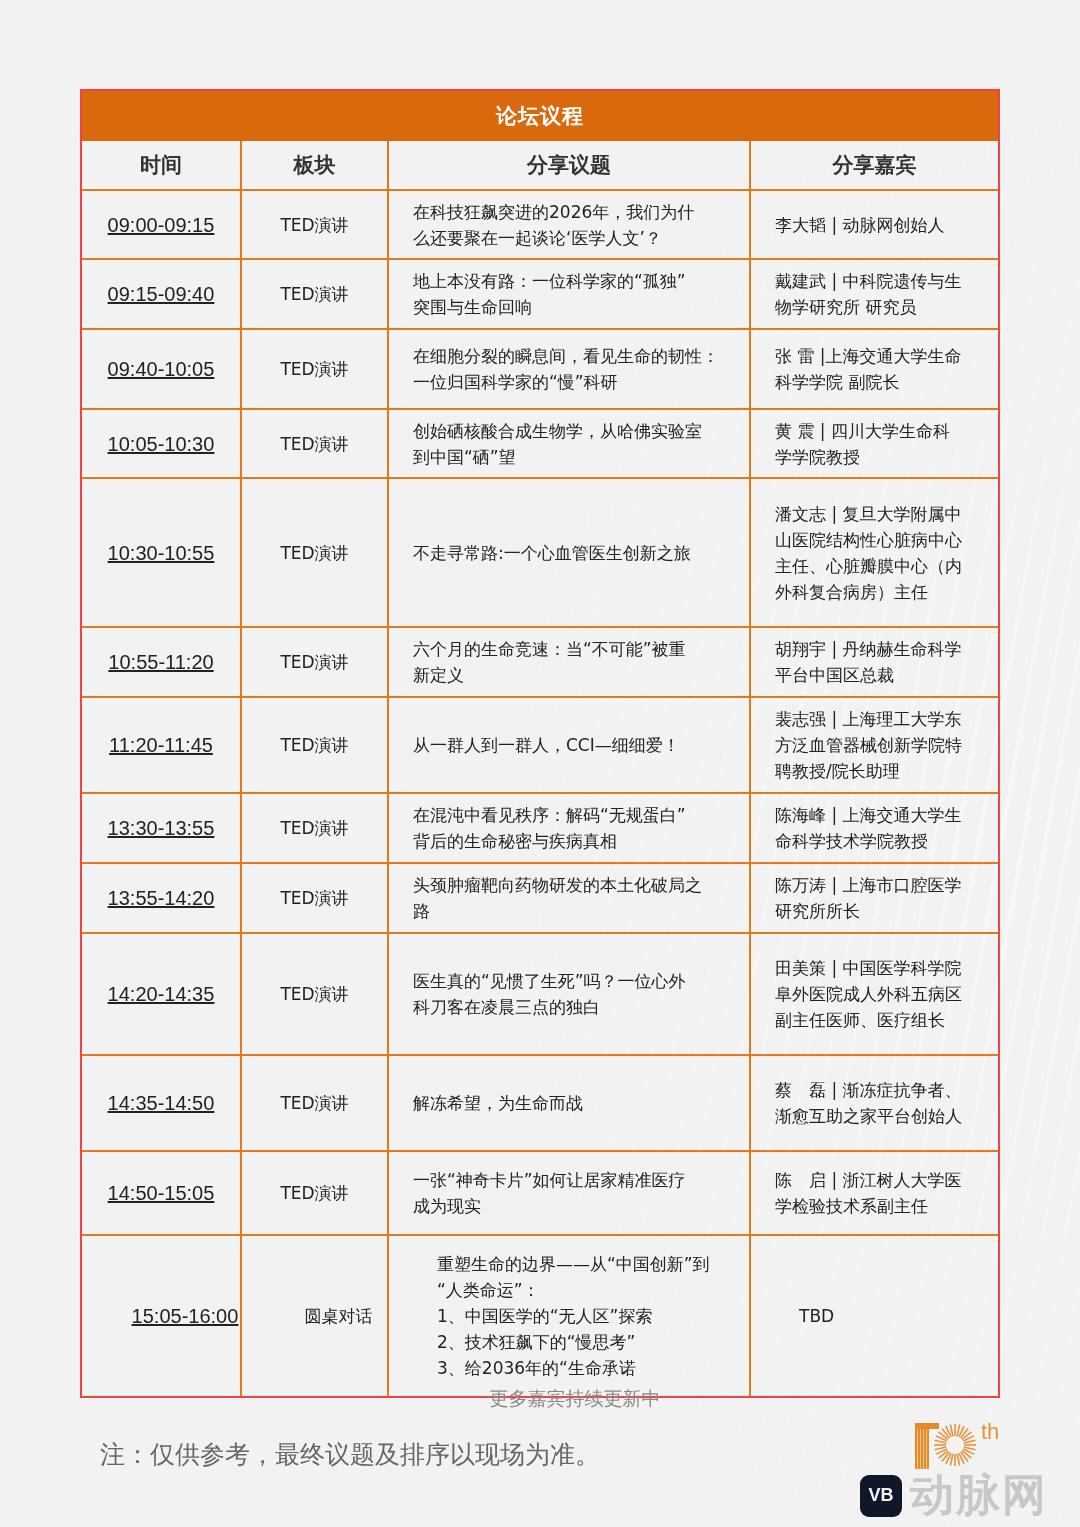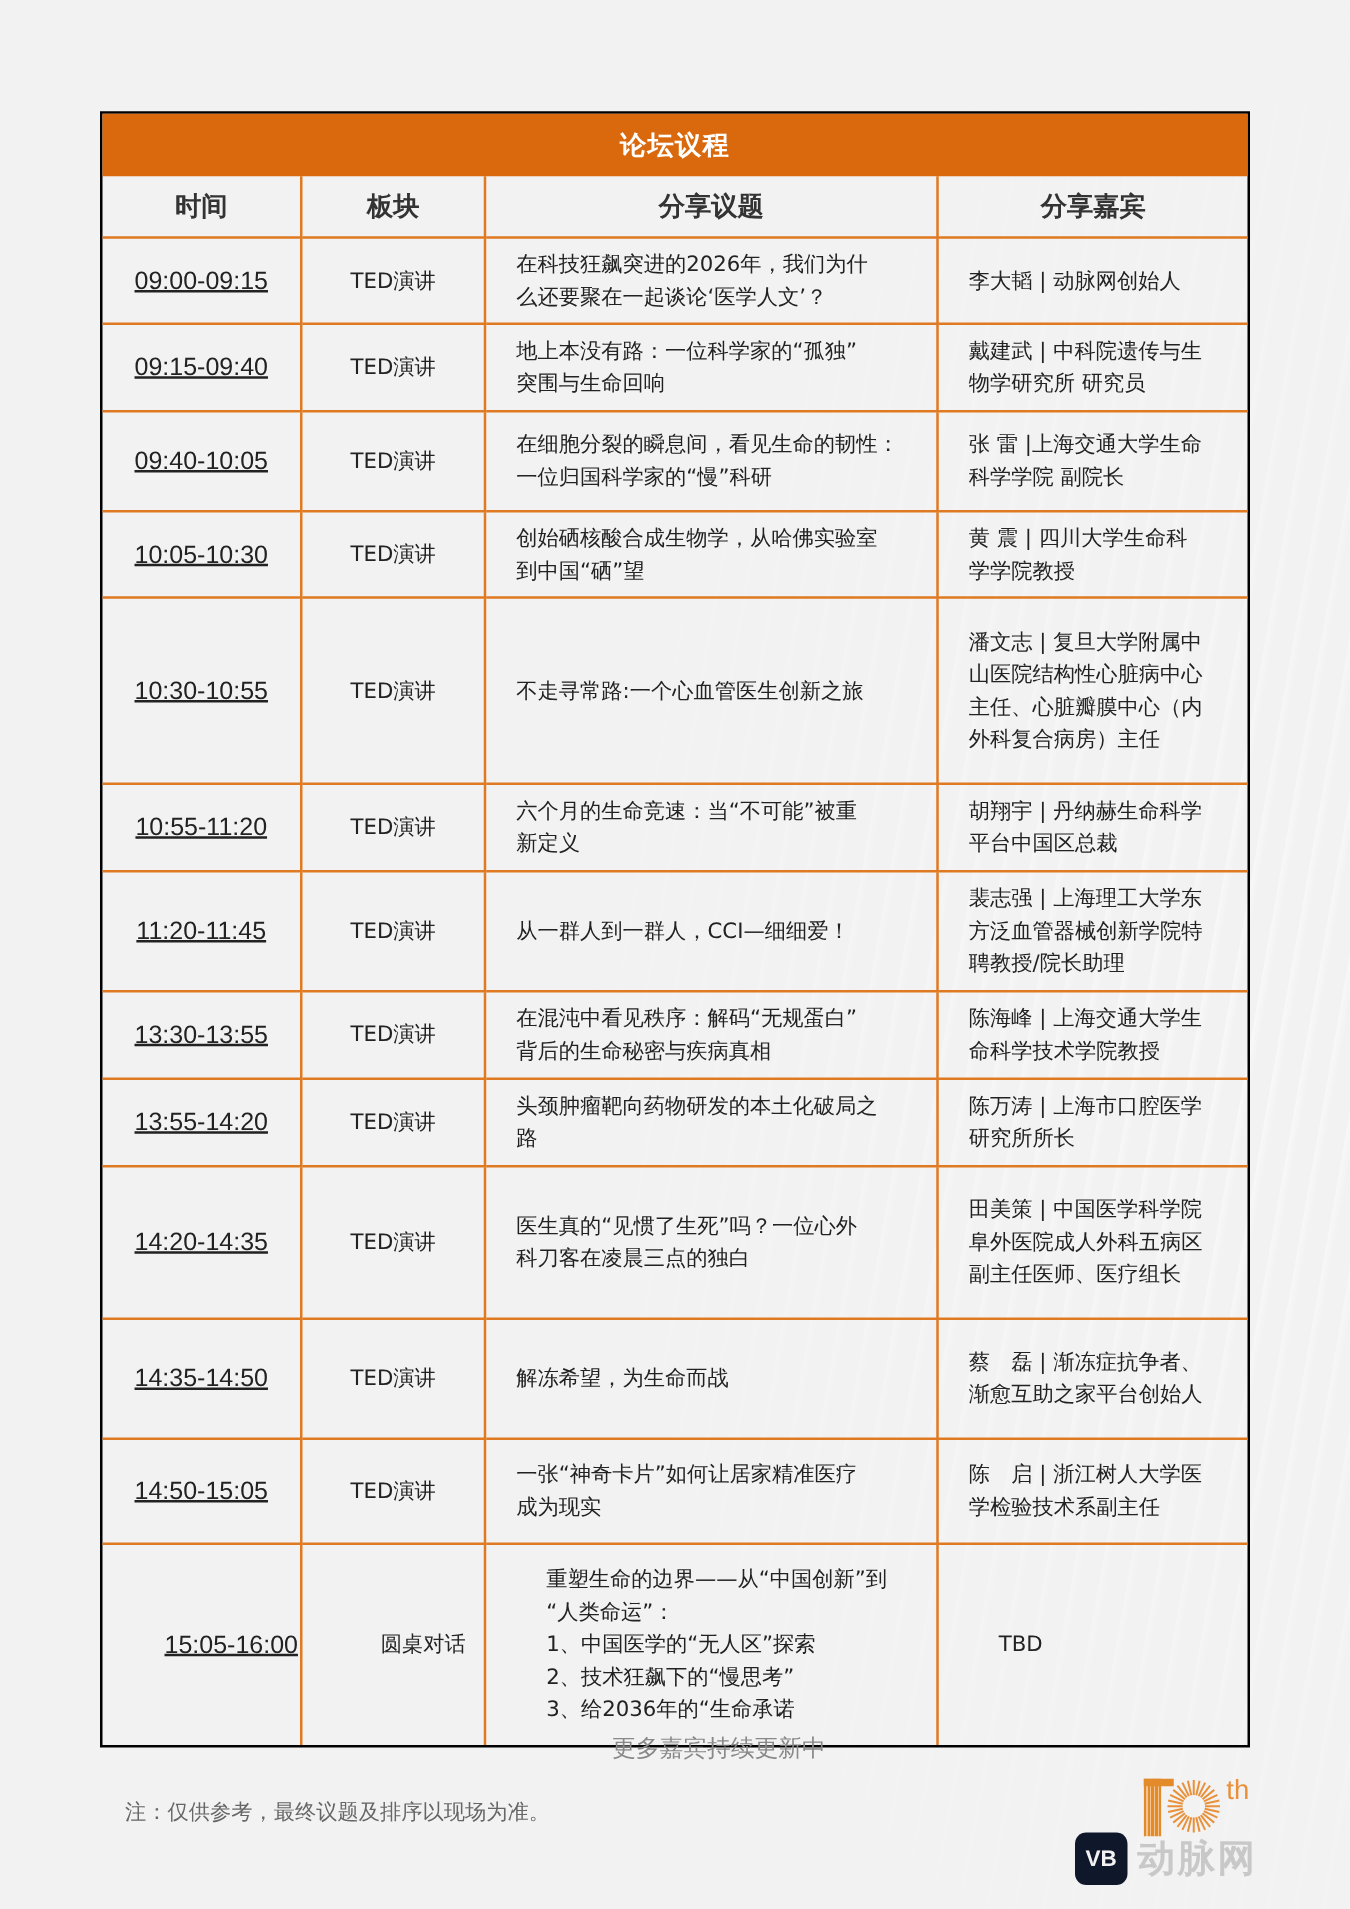--- a/index.html
+++ b/index.html
@@ -12,21 +12,21 @@
   .bg-fan {
     position: absolute; right: -60px; top: 0; width: 700px; height: 1527px;
     pointer-events: none;
     background:
       repeating-linear-gradient(100deg, rgba(255,255,255,0.0) 0px, rgba(255,255,255,0.0) 14px, rgba(255,255,255,0.55) 15px, rgba(255,255,255,0.0) 22px);
     -webkit-mask-image: radial-gradient(ellipse at 80% 55%, rgba(0,0,0,0.9) 0%, rgba(0,0,0,0.4) 45%, rgba(0,0,0,0) 75%);
             mask-image: radial-gradient(ellipse at 80% 55%, rgba(0,0,0,0.9) 0%, rgba(0,0,0,0.4) 45%, rgba(0,0,0,0) 75%);
   }
   .agenda {
     position: absolute; left: 80px; top: 89px; width: 920px;
-    border: 2px solid #000000; box-sizing: border-box;
+    border: 2px solid #ef4444; box-sizing: border-box;
   }
   .title-bar {
     height: 50px; background: #d9690c; color: #fff;
     font-weight: bold; font-size: 21px; letter-spacing: 1px;
     display: flex; align-items: center; justify-content: center;
   }
   table { border-collapse: collapse; width: 100%; table-layout: fixed; }
   td, th {
     border: 2px solid #e07a22; padding: 0;
     font-size: 17px; line-height: 26px; color: #222;
@@ -40,35 +40,35 @@
   td.l { text-align: left; padding: 0 12px 0 24px; }
   td.time { font-family: "Liberation Sans", sans-serif; font-size: 20px; text-decoration: underline; }
   .col1 { width: 159px; } .col2 { width: 147px; } .col3 { width: 362px; } .col4 { width: auto; }
   .topic-line { display: block; }
   .more {
     position: absolute; left: 0; width: 1150px; top: 1386px; text-align: center;
     font-size: 19px; color: #888;
   }
   .note {
     position: absolute; left: 100px; top: 1438px;
-    font-size: 17px; color: #666;
+    font-size: 25px; color: #666;
   }
   .logo { position: absolute; left: 905px; top: 1410px; width: 170px; height: 110px; }
   .tenth { position: absolute; left: 10px; top: 5px; display: flex; align-items: flex-start; }
   .one { width: 14px; height: 46px; background: repeating-linear-gradient(90deg,#e38a2a 0 2px,#f3c490 2px 3px); margin-top: 8px; }
   .one-top { position: absolute; left: 0; top: 8px; width: 24px; height: 6px; background: #e38a2a; }
   .sun { width: 44px; height: 44px; margin-left: 4px; margin-top: 8px; position: relative; }
   .th { font-size: 22px; color: #e8913a; margin-left: 4px; margin-top: 4px; font-family: "Liberation Sans", sans-serif; }
   .brand { position: absolute; left: -45px; top: 56px; display: flex; align-items: center; }
   .vb-badge {
     width: 42px; height: 42px; border-radius: 9px; background: #0f172a; color: #f2f2f2;
     font-weight: bold; font-size: 18px; display: flex; align-items: center; justify-content: center;
     font-family: "Liberation Sans", sans-serif;
   }
-  .brand-text { font-size: 30px; color: #c8c8c8; margin-left: 8px; letter-spacing: 2px; font-weight: bold; font-family: Liberation Mono, monospace; }
+  .brand-text { font-size: 44px; color: #c8c8c8; margin-left: 8px; letter-spacing: 2px; font-weight: bold; font-family: Liberation Mono, monospace; }
 </style>
 </head>
 <body>
 
 <div class="bg-fan"></div>
 
 <div class="agenda">
   <div class="title-bar">论坛议程</div>
   <table>
     <colgroup>

